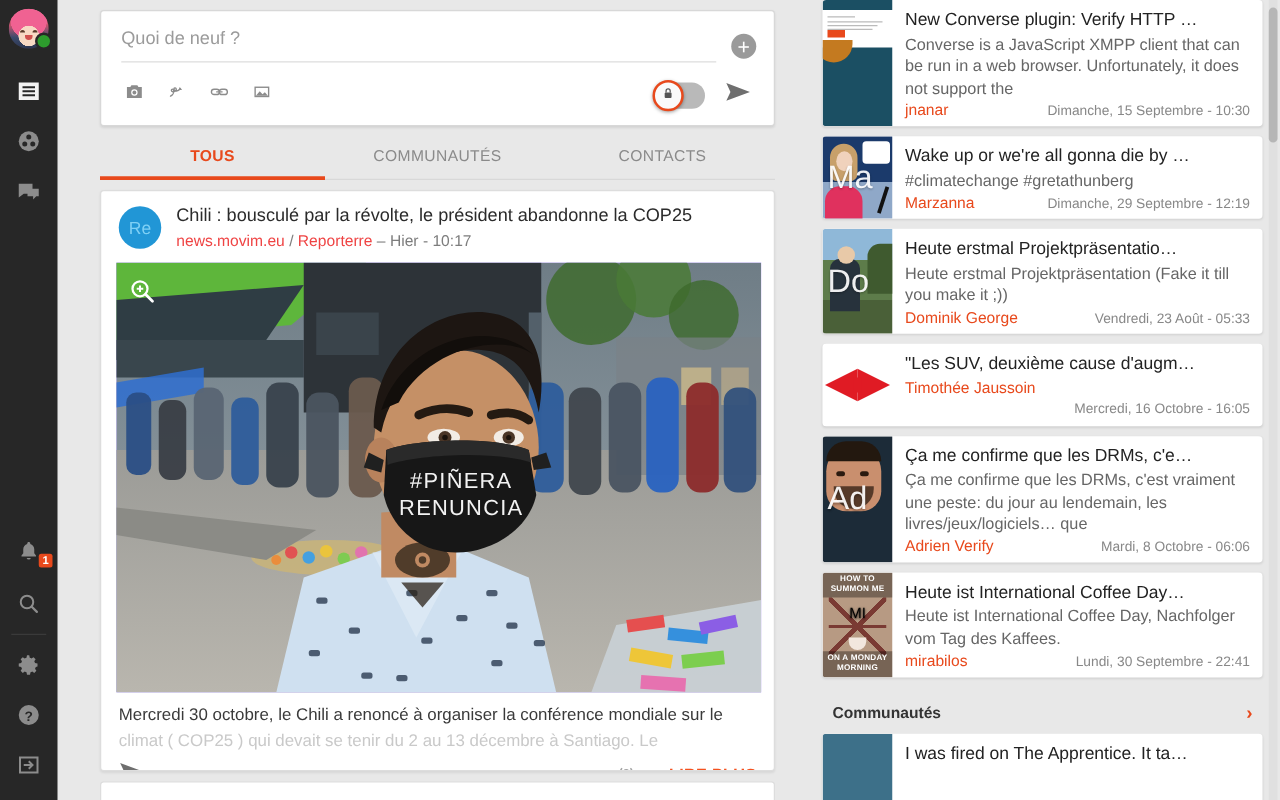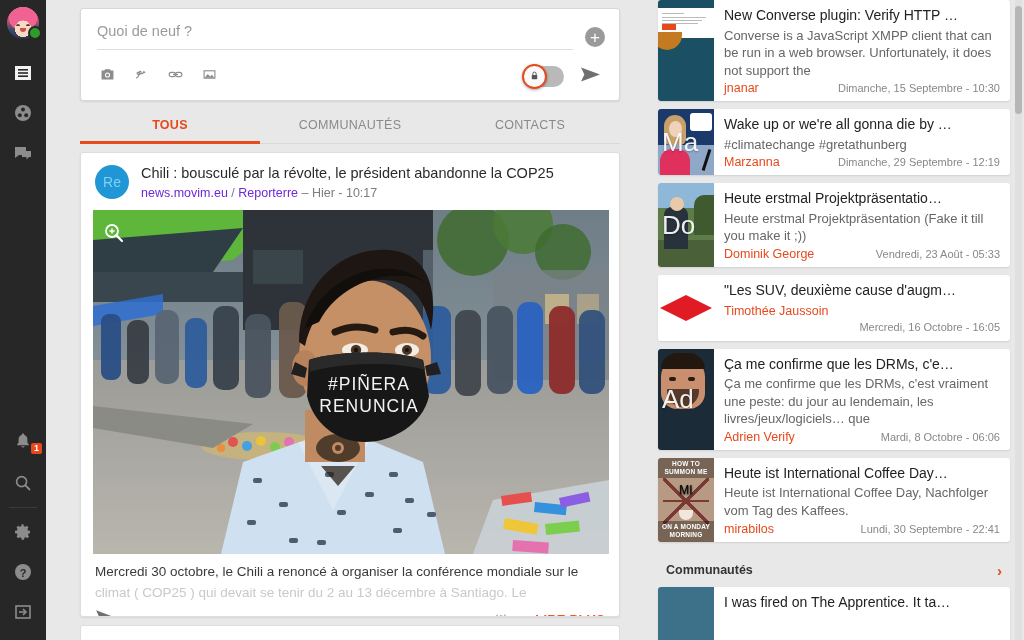--- a/index.html
+++ b/index.html
@@ -175,21 +175,21 @@
     background: #2196d6; color: #7fd0f5;
     display:flex; align-items:center; justify-content:center;
     font-size: 14px; flex: 0 0 34px;
   }
   .post-headtext { margin-left: 12px; min-width:0; }
   .post-title {
     font-size: 14.5px; color: #2b2b2b;
     line-height: 1.2; white-space: nowrap; overflow: hidden;
   }
   .post-meta { font-size: 12.5px; color: #7d7d7d; margin-top: 4px; }
-  .post-meta .lnk { color: #6d28d9; }
+  .post-meta .lnk { color: #ef4444; }
   .post-img-wrap { position: relative; margin: 0 12px; }
   .post-img {
     width: 516px; height: 344px;
     position: relative; overflow: hidden;
     background: #c4b5fd;
   }
   .zoom-icon {
     position:absolute; left: 10px; top: 12px; z-index: 4; cursor: pointer;
   }
   .post-text {

